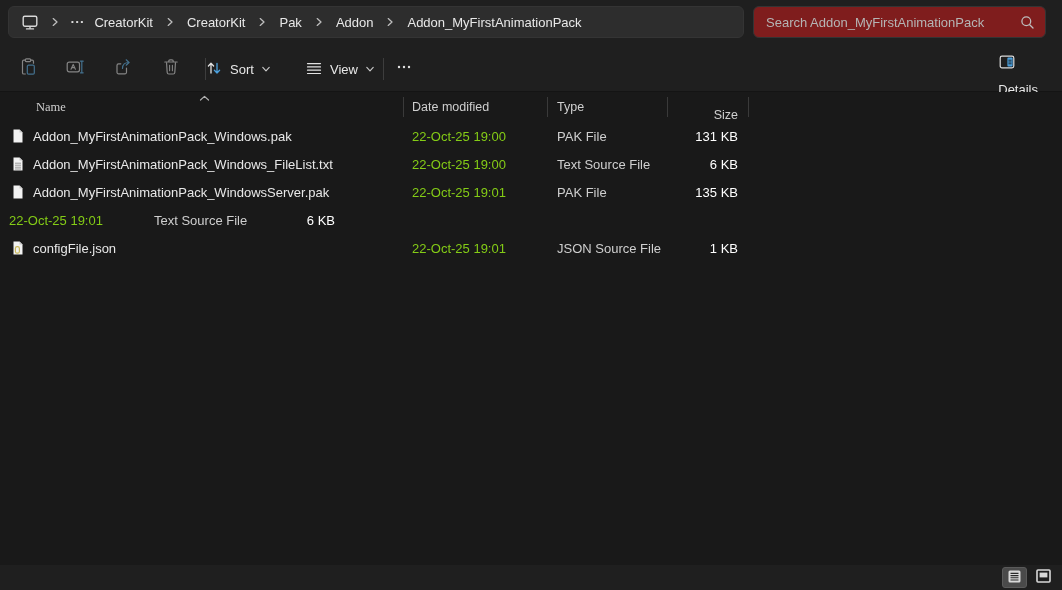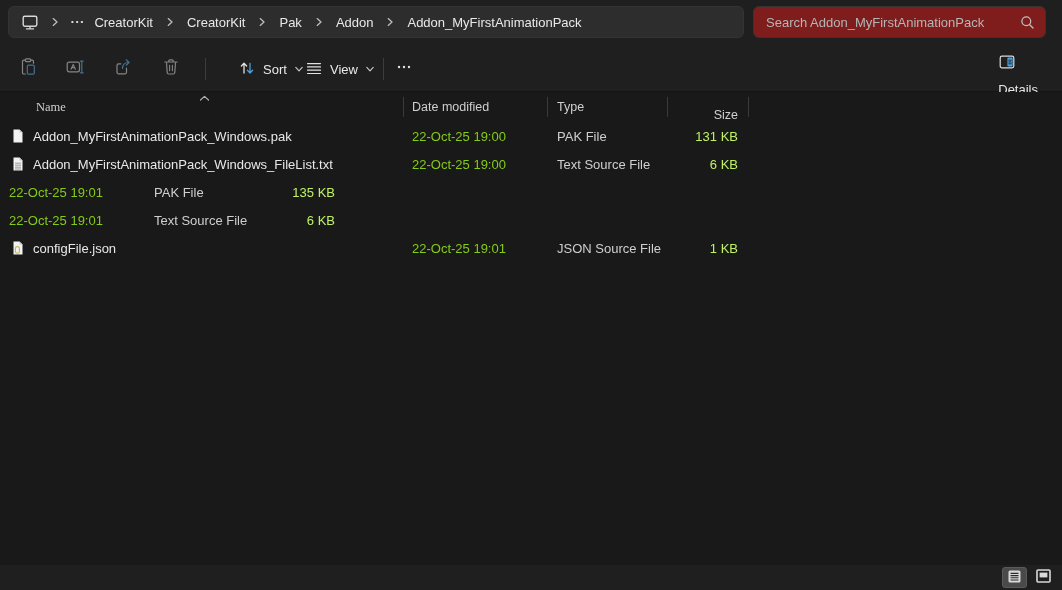--- a/index.html
+++ b/index.html
@@ -43,21 +43,21 @@
   .hcell-name{width:403px;padding-left:36px;box-sizing:border-box;font-family:Liberation Serif, serif;}
   .hcell-date{width:144px;padding-left:9px;box-sizing:border-box;}
   .hcell-type{width:120px;padding-left:10px;box-sizing:border-box;}
   .hcell-size{width:81px;padding-right:10px;box-sizing:border-box;text-align:right;margin-top:16px;}
 
   .file-row{display:flex;height:28px;align-items:center;font-size:13px;}
   .cell-name{width:403px;display:flex;align-items:center;gap:7px;padding-left:10px;
     box-sizing:border-box;color:#e8e8e8;white-space:nowrap;overflow:hidden;}
   .cell-date{width:144px;padding-left:9px;box-sizing:border-box;color:#84cc16;}
   .cell-type{width:120px;padding-left:10px;box-sizing:border-box;color:#cfcfcf;}
-  .cell-size{width:81px;padding-right:10px;box-sizing:border-box;text-align:right;color:#bef264;}
+  .cell-size{width:81px;padding-right:10px;box-sizing:border-box;text-align:right;color:#ffffff;}
   .file-icon{flex:0 0 16px;display:flex;align-items:center;}
 
   
   .statusbar{position:absolute;left:0;top:565px;width:1062px;height:25px;background:#1f1f1f;
     display:flex;align-items:center;justify-content:flex-end;padding-right:6px;
     box-sizing:border-box;gap:4px;}
   .sb-btn{width:25px;height:21px;display:flex;align-items:center;justify-content:center;border-radius:3px;}
   .sb-btn.active{background:#4a4a4a;border:1px solid #5a5a5a;box-sizing:border-box;}
 </style>
 </head>
@@ -160,21 +160,21 @@
           <path d="M3.8 5h12.4" stroke="#858585" stroke-width="1.2" stroke-linecap="round"></path>
           <path d="M7.8 5V4a1.2 1.2 0 0 1 1.2-1.2h2A1.2 1.2 0 0 1 12.2 4v1" stroke="#858585" stroke-width="1.2"></path>
           <path d="M5.5 5.2l.7 10.3a1.6 1.6 0 0 0 1.6 1.5h4.4a1.6 1.6 0 0 0 1.6-1.5l.7-10.3" stroke="#858585" stroke-width="1.2"></path>
           <path d="M8.6 8.2v5.6M11.4 8.2v5.6" stroke="#858585" stroke-width="1.1" stroke-linecap="round"></path>
         </svg>
       </span>
     </div>
 
     <div class="cmd-divider" style="left:205px"></div>
 
-    <div class="cmd-text-btn" style="left:229px">
+    <div class="cmd-text-btn" style="left:196px">
       <span>
         <svg width="18" height="18" viewBox="0 0 18 18" fill="none">
           <path d="M6 14V4.4M3.4 7 6 4.2 8.6 7" stroke="#e2e2e2" stroke-width="1.3" stroke-linecap="round" stroke-linejoin="round"></path>
           <path d="M12 4.5v9.6M9.4 11.2 12 14l2.6-2.8" stroke="#4ba0dd" stroke-width="1.3" stroke-linecap="round" stroke-linejoin="round"></path>
         </svg>
       </span>
       <span>Sort</span>
       <span>
         <svg width="10" height="10" viewBox="0 0 10 10" fill="none">
             <path d="M1.8 3.4 5 6.8 8.2 3.4" stroke="#c5c5c5" stroke-width="1.2" stroke-linecap="round" stroke-linejoin="round"></path>
@@ -263,20 +263,29 @@
           </svg>
         </span>
         <span>Addon_MyFirstAnimationPack_Windows_FileList.txt</span>
       </div>
       <div class="cell-date">22-Oct-25 19:00</div>
       <div class="cell-type">Text Source File</div>
       <div class="cell-size">6 KB</div>
     </div>
 
     <div class="file-row">
+      <div class="cell-name">
+        <span class="file-icon">
+          <svg width="16" height="16" viewBox="0 0 16 16">
+            <path d="M3.5 1.5h6L12.5 4.5v10h-9z" fill="#f2f2f2"></path>
+            <path d="M9.5 1.5 12.5 4.5h-3z" fill="#c9c9c9"></path>
+          </svg>
+        </span>
+        <span>Addon_MyFirstAnimationPack_WindowsServer.pak</span>
+      </div>
       <div class="cell-date">22-Oct-25 19:01</div>
       <div class="cell-type">PAK File</div>
       <div class="cell-size">135 KB</div>
     </div>
 
     <div class="file-row">
       <div class="cell-date">22-Oct-25 19:01</div>
       <div class="cell-type">Text Source File</div>
       <div class="cell-size">6 KB</div>
     </div>

